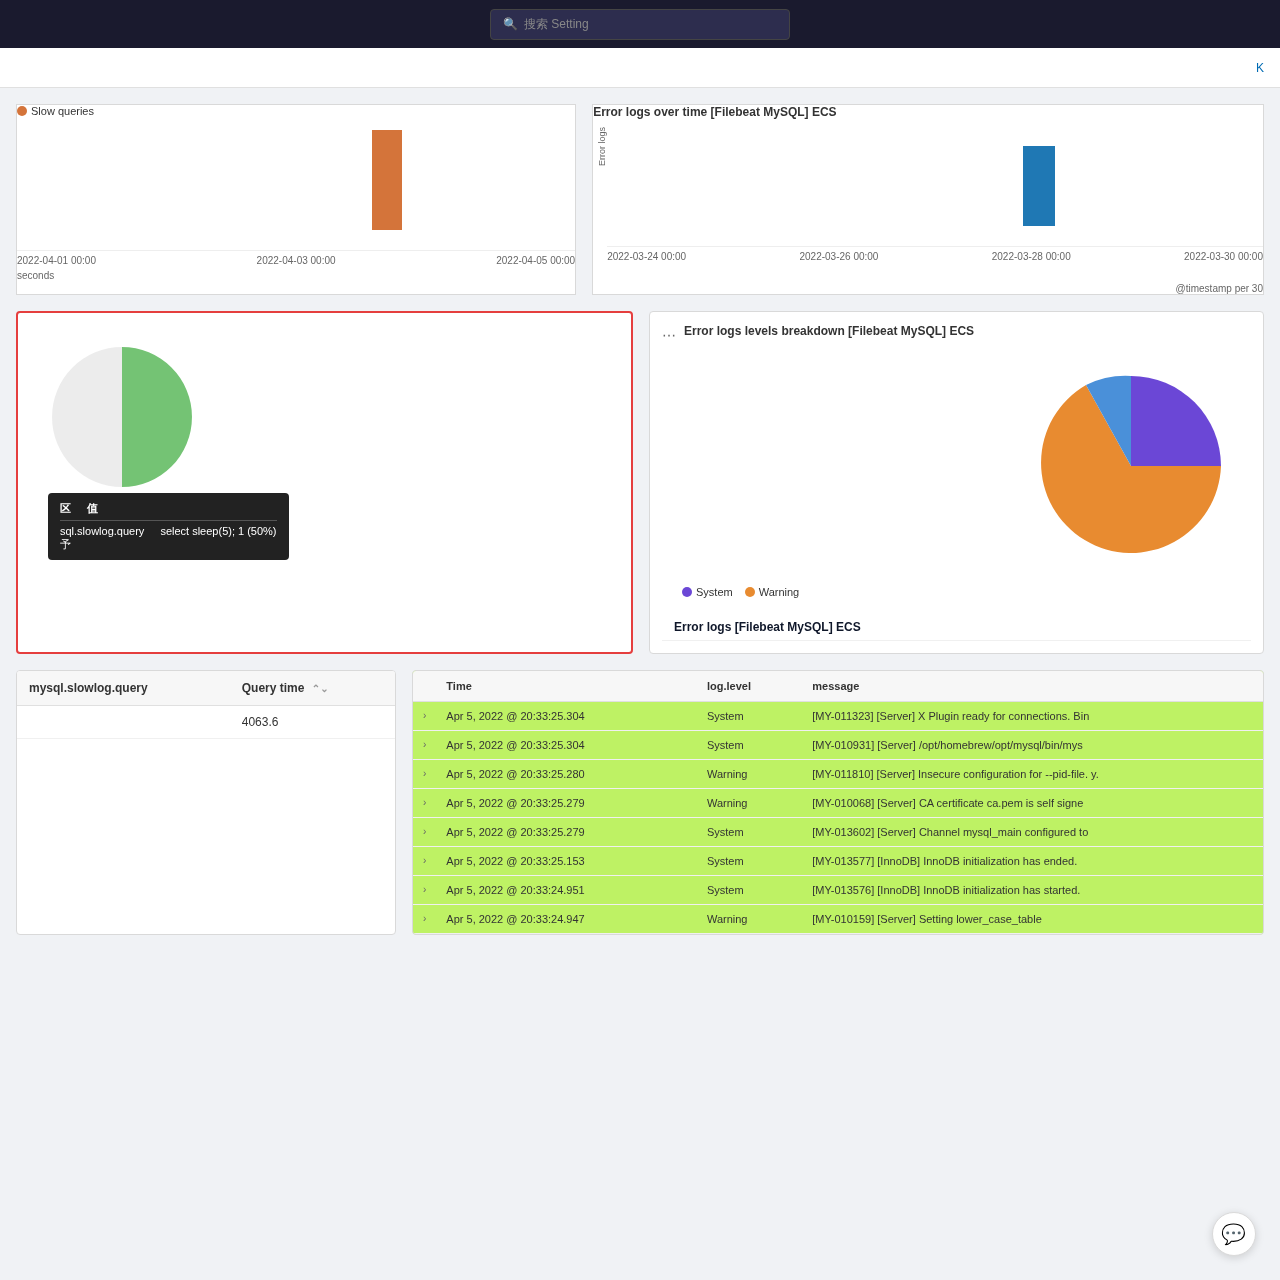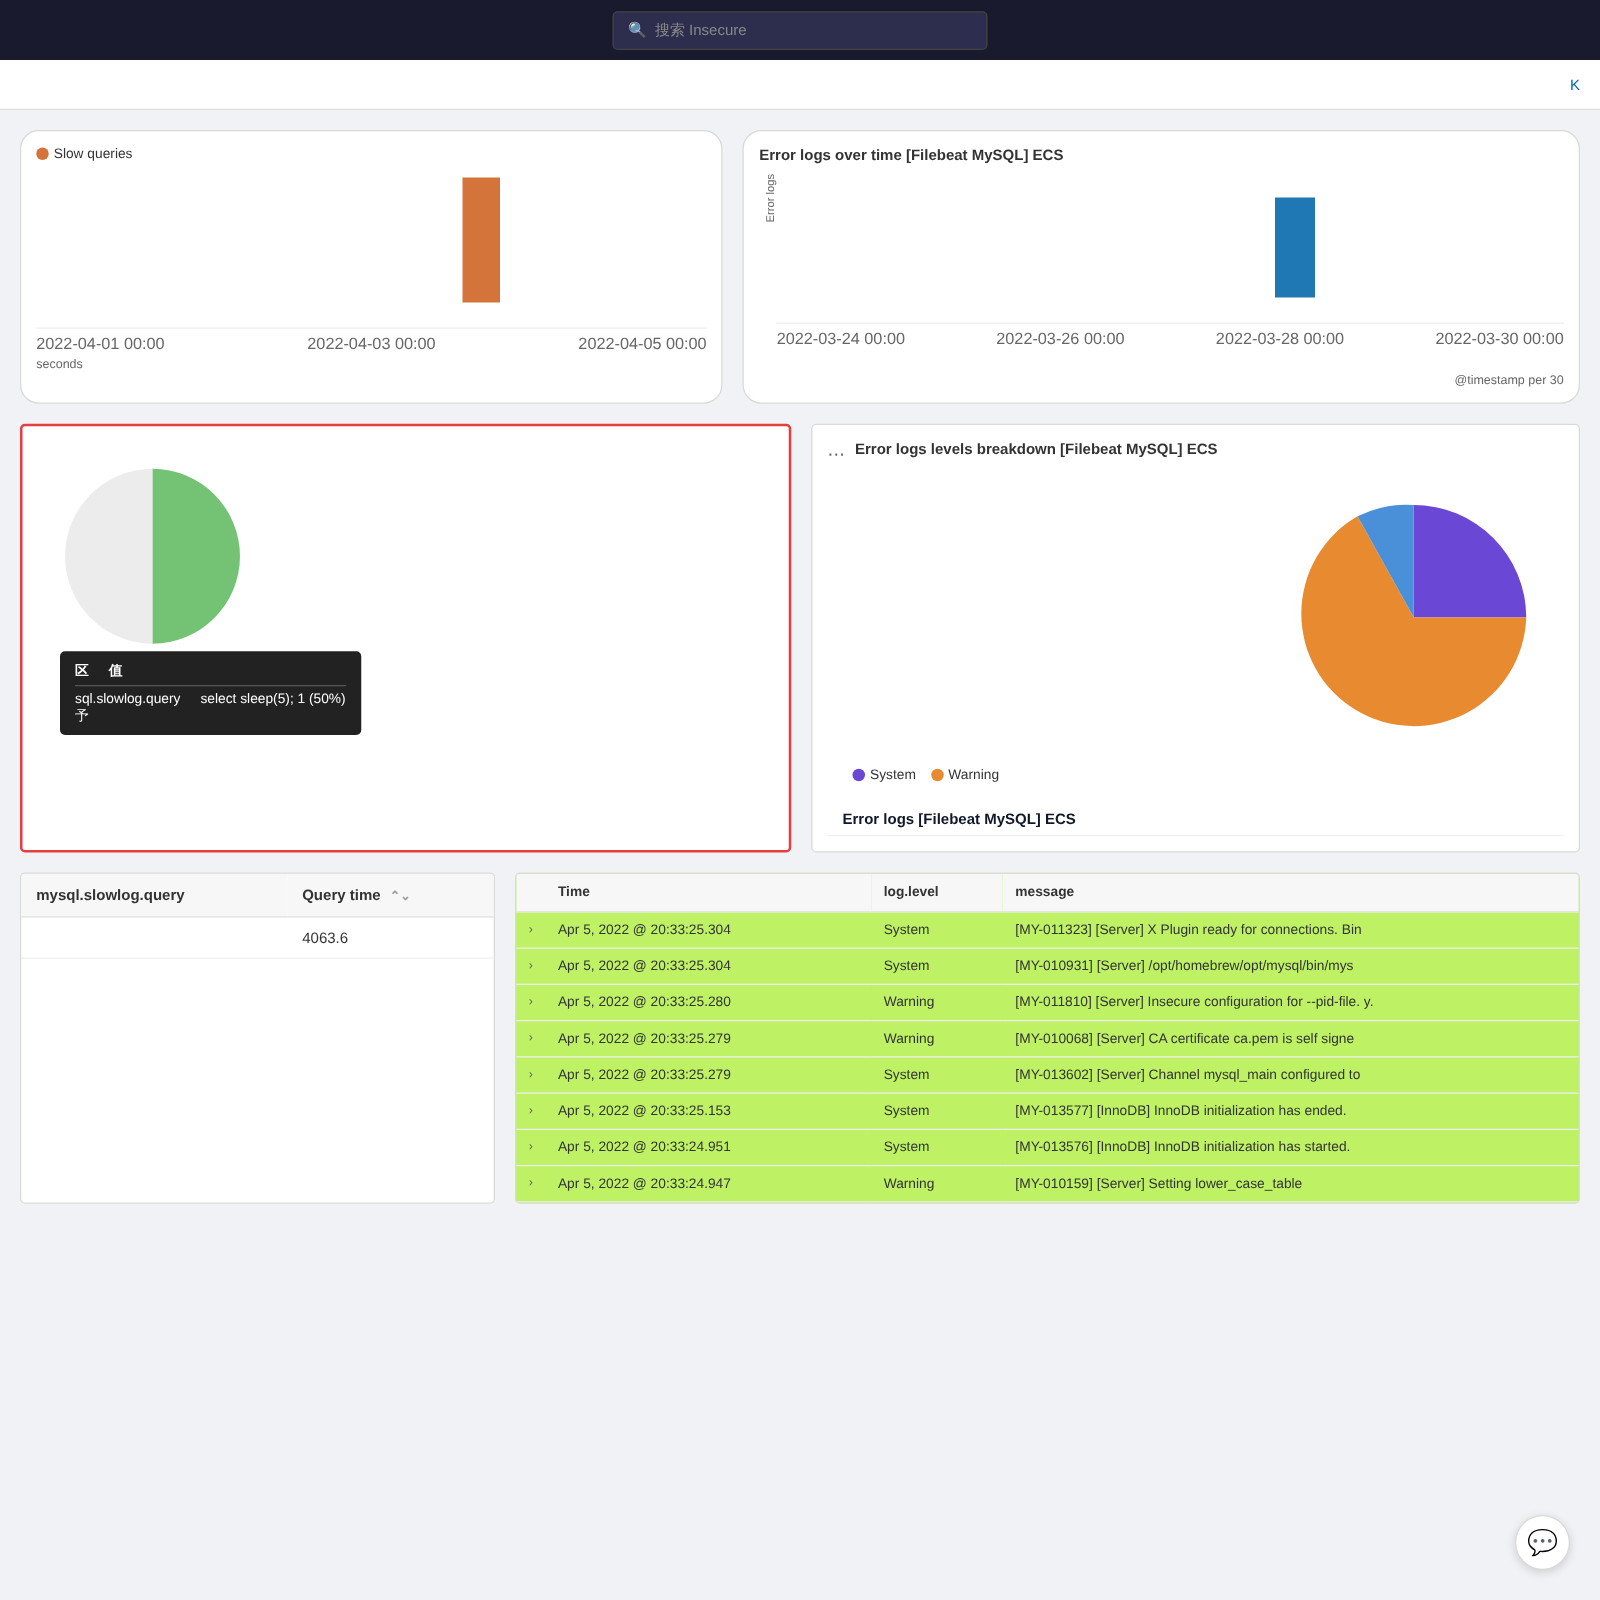--- a/index.html
+++ b/index.html
@@ -50,37 +50,36 @@
     
     .charts-row {
       display: flex;
       gap: 16px;
       margin-bottom: 16px;
     }
 
     .chart-panel {
       background: #fff;
       border: 1px solid #d9d9d9;
-      border-radius: 15px;
-      padding: 12px;
+      border-radius: 0;
       flex: 1;
       position: relative;
     }
 
     .chart-title {
       font-size: 12px;
       font-weight: 600;
       margin-bottom: 8px;
       color: #333;
     }
 
     .chart-x-labels {
       display: flex;
       justify-content: space-between;
-      font-size: 13px;
+      font-size: 10px;
       color: #666;
       margin-top: 4px;
     }
 
     .chart-legend {
       display: flex;
       align-items: center;
       gap: 4px;
       font-size: 11px;
       color: #333;
@@ -284,21 +283,21 @@
       text-align: right;
       margin-top: 21px;
     }
   </style>
 </head>
 <body>
 
 <div class="top-nav">
   <div class="search-bar">
     <span>🔍</span>
-    <span>搜索 Insecure</span>
+    <span>搜索 Setting</span>
   </div>
 </div>
 
 <div class="sub-nav">
   <span class="sub-nav-link">K</span>
 </div>
 
 <div class="main-content">
 
   <div class="charts-row">

